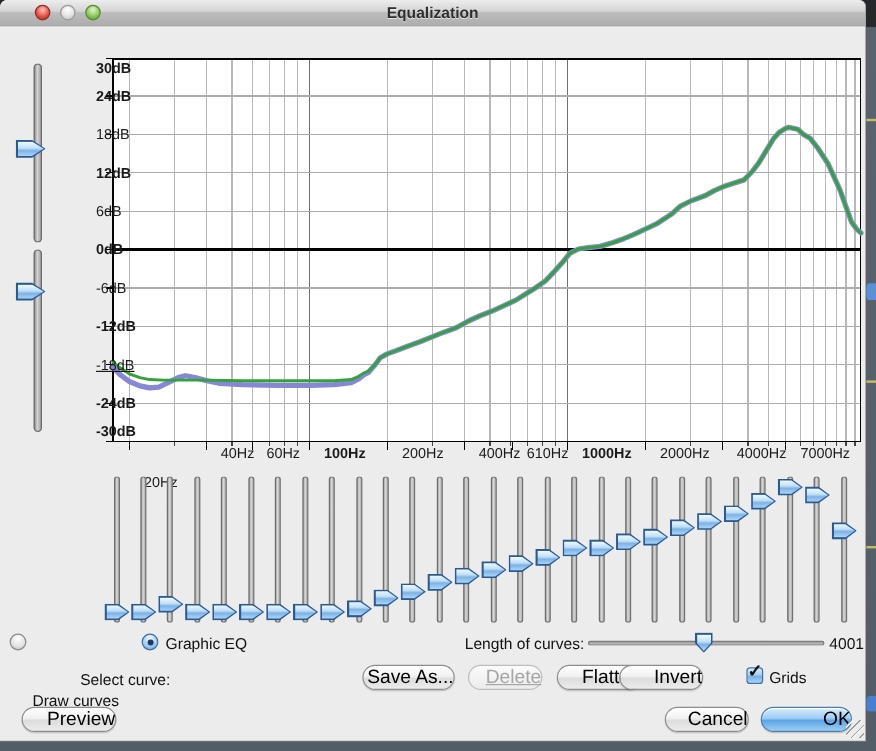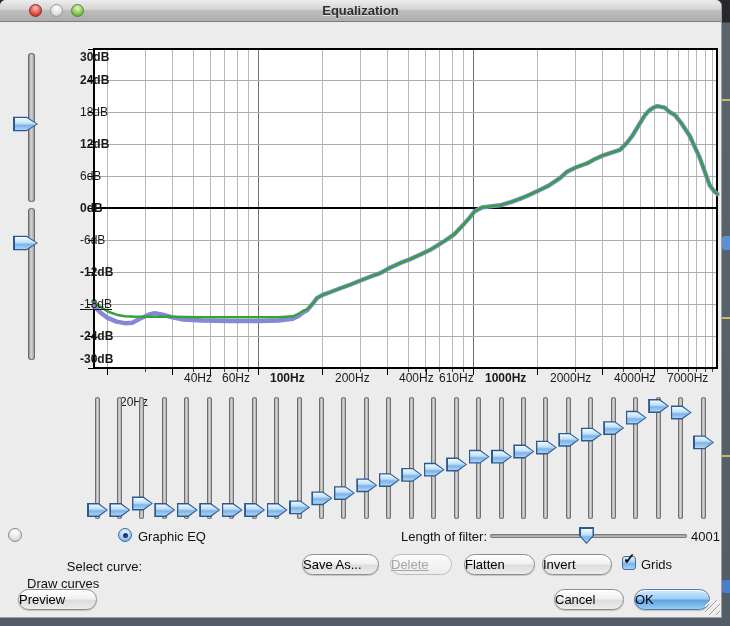--- a/index.html
+++ b/index.html
@@ -44,21 +44,21 @@
   .radio.sel::after{content:"";position:absolute;left:4px;top:4px;width:5px;height:5px;border-radius:50%;background:#1c3a63;}
   .popup{position:absolute;height:22px;border:1px solid #979797;border-radius:5px;padding-left:9px;
     background:linear-gradient(180deg,#ffffff,#efefef 45%,#dadada 55%,#e8e8e8);
     font-size:13px;line-height:20px;color:#000;box-shadow:0 1px 1px rgba(0,0,0,.15),inset 0 1px 0 #fff;}
   .popup .cap{position:absolute;right:0;top:0;bottom:0;width:17px;border-left:1px solid #9a9a9a;border-radius:0 4px 4px 0;
     background:linear-gradient(180deg,#e8f2fc,#c2dcf5 45%,#95c0ec 55%,#c4def6);}
   .tri-up{position:absolute;left:4px;top:4px;width:0;height:0;border-left:4px solid transparent;border-right:4px solid transparent;border-bottom:5px solid #1a1a1a;}
   .tri-dn{position:absolute;left:4px;bottom:4px;width:0;height:0;border-left:4px solid transparent;border-right:4px solid transparent;border-top:5px solid #1a1a1a;}
   .btn{position:absolute;height:21px;border:1px solid #8d8d8d;border-radius:11px;
     background:linear-gradient(180deg,#ffffff,#f1f1f1 45%,#dddddd 55%,#ececec);
-    font-size:13px;color:#000;text-align:left;line-height:19px;box-shadow:0 1px 1px rgba(0,0,0,.18),inset 0 1px 0 #fff;}
+    font-size:16px;color:#000;text-align:right;line-height:19px;box-shadow:0 1px 1px rgba(0,0,0,.18),inset 0 1px 0 #fff;}
   .btn.disabled{color:#a6a6a6;border-color:#bdbdbd;background:linear-gradient(#fbfbfb,#ececec);box-shadow:none;text-decoration:underline;}
   .btn.default{background:linear-gradient(180deg,#d6ecfd,#9ecdf4 45%,#5ea5e5 55%,#99cdf4);border-color:#4a7cb0;}
   .cb{position:absolute;width:14px;height:14px;border:1px solid #41729f;border-radius:3px;
     background:linear-gradient(180deg,#d8ecfc,#a8cef2 45%,#76b0e7 55%,#a9d4f4);}
   .cb .mark{position:absolute;left:0px;top:-7px;font-size:15px;font-weight:bold;color:#101010;}
   .value-text{position:absolute;font-size:13px;color:#111;}
   .grip{position:absolute;left:705px;top:600px;width:15px;height:15px;
     background:repeating-linear-gradient(135deg,rgba(0,0,0,0) 0 3px,#9b9b9b 3px 4px,#f5f5f5 4px 5px);}
   .art{position:absolute;}
 </style>
@@ -415,35 +415,35 @@
           </div>
         </div>
       </div>
 
     <span class="radio" style="left:8px;top:528px;"></span>
     <div class="ctl-label" style="left:27px;top:529px;margin-top:47px;">Draw curves</div>
     <span class="radio sel" style="left:118px;top:528px;"></span>
     <div class="ctl-label" style="left:138px;top:529px;">Graphic EQ</div>
 
 
-    <div class="ctl-label" style="left:380px;top:529px;width:107px;text-align:right;">Length of filter:</div>
+    <div class="ctl-label" style="left:380px;top:529px;width:107px;text-align:right;">Length of curves:</div>
     <div>
       <div class="htrack" style="left:490px;top:534px;width:197px;"></div>
       <div class="hdown" style="left:579px;top:527px;width:15px;height:17px;">
           <div class="o"></div>
           <div class="i"></div>
         </div>
     </div>
     <div class="value-text" style="left:686px;top:529px;width:34px;text-align:right;">4001</div>
 
     <div class="ctl-label" style="left:40px;top:559px;width:102px;text-align:right;">Select curve:</div>
     <div class="btn" style="left:302px;top:554px;width:77px;">Save As...</div>
     <div class="btn disabled" style="left:390px;top:554px;width:62px;">Delete</div>
     <div class="btn" style="left:464px;top:554px;width:71px;">Flatten</div>
-    <div class="btn" style="left:542px;top:554px;width:70px;">Invert</div>
+    <div class="btn" style="left:516px;top:554px;width:70px;">Invert</div>
     <span class="cb" style="left:622px;top:556px;">
         <span class="mark">✓</span>
       </span>
     <div class="ctl-label" style="left:641px;top:557px;">Grids</div>
 
     <div class="btn" style="left:18px;top:589px;width:79px;">Preview</div>
     <div class="btn" style="left:554px;top:589px;width:70px;">Cancel</div>
     <div class="btn default" style="left:634px;top:589px;width:76px;">OK</div>
 
     <div class="grip"></div>

